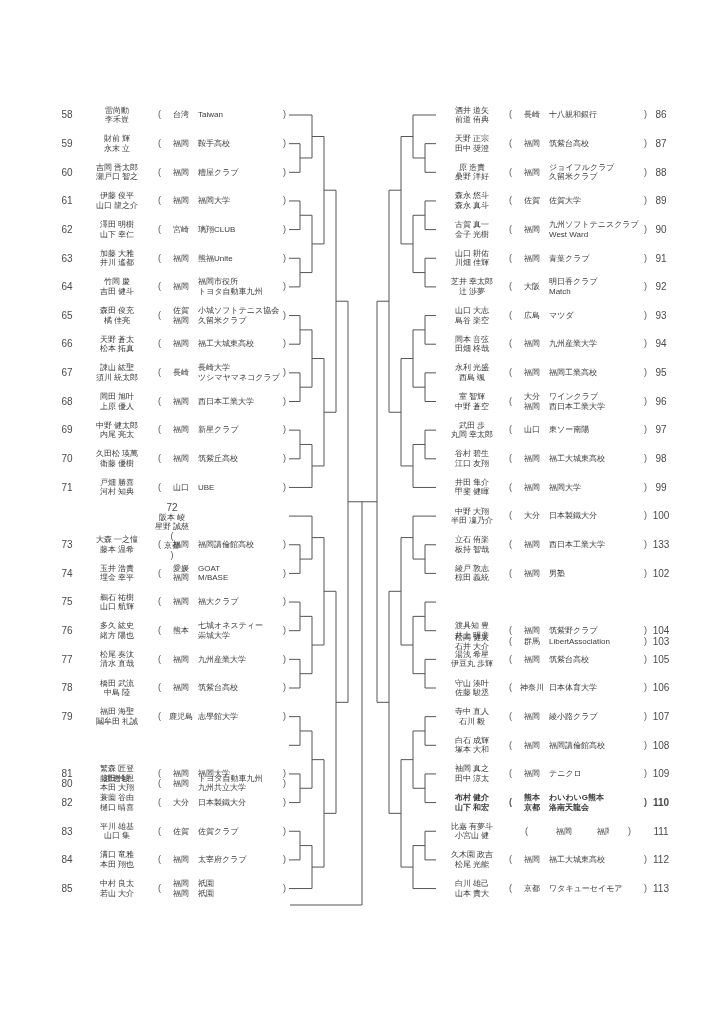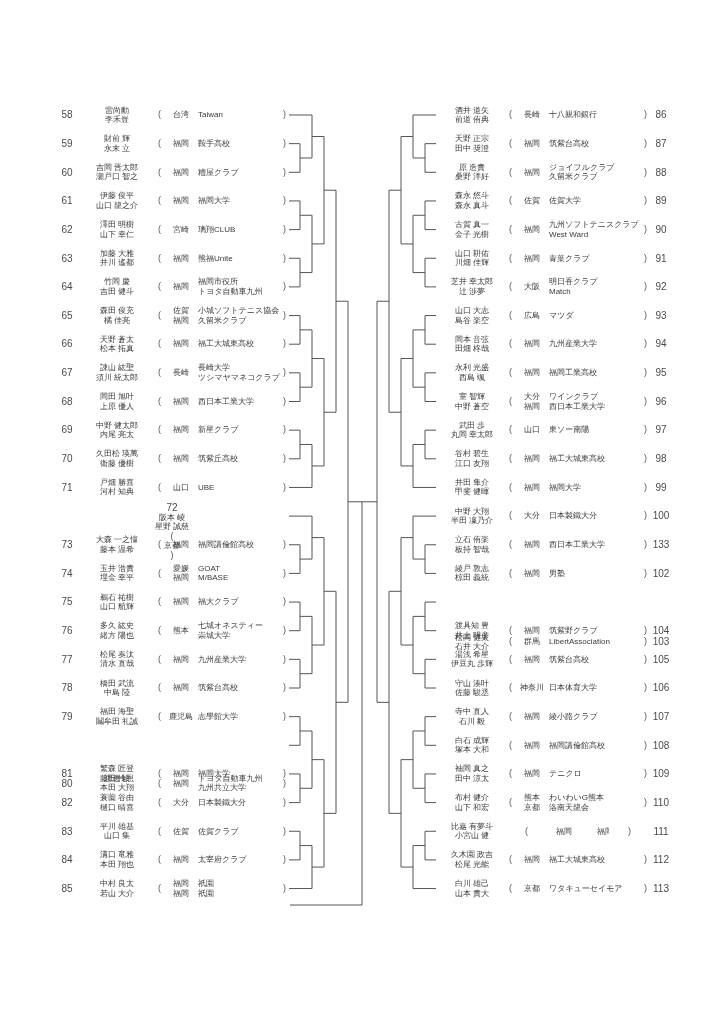--- a/index.html
+++ b/index.html
@@ -823,21 +823,21 @@
         <div class="par">(</div>
         <div class="pref">
           <div>福岡</div>
         </div>
         <div class="team">
           <div>テニクロ</div>
         </div>
         <div class="par">)</div>
         <div class="num">109</div>
       </div>
-      <div class="row right" style="top: 789.6px;">
+      <div class="row right" style="top: 789.6px; font-weight: bold;">
         <div class="names">
           <div>布村 健介</div>
           <div>山下 和宏</div>
         </div>
         <div class="par">(</div>
         <div class="pref">
           <div>熊本</div>
           <div>京都</div>
         </div>
         <div class="team">

